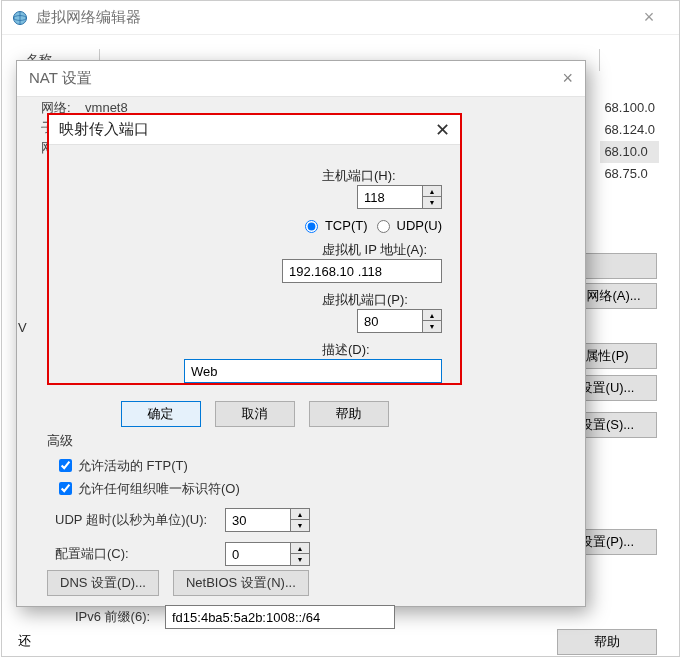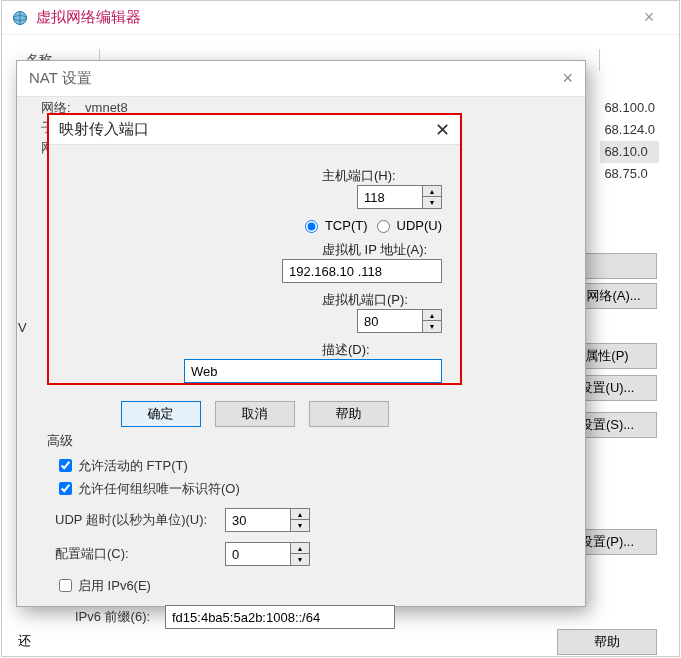--- a/index.html
+++ b/index.html
@@ -2,21 +2,21 @@
 <html><head>
   <meta charset="utf-8">
   <style>
     * { box-sizing: border-box; font-family: "Microsoft YaHei", "Segoe UI", Tahoma, sans-serif; }
     body { margin:0; padding:0; background:#fff; font-size:13px; color:#000; position:relative; width:681px; height:658px; overflow:hidden; }
 
     .editor-window { position:absolute; left:1px; top:0; width:679px; height:657px; border:1px solid #ccc; background:#fff; }
     .editor-titlebar { height:34px; display:flex; align-items:center; padding:0 10px; border-bottom:1px solid #eee; }
     .vmw-icon { width:16px; height:16px; margin-right:8px; position:relative; }
     .vmw-icon svg { width:16px; height:16px; }
-    .editor-title { color:#be185d; font-size:15px; }
+    .editor-title { color:#737373; font-size:15px; }
     .editor-close { margin-left:auto; width:40px; text-align:center; color:#999; font-size:18px; cursor:pointer; }
 
     .table-hdr { position:absolute; left:18px; top:48px; width:580px; display:flex; color:#444; font-size:13px; }
     .table-hdr .col { border-right:1px solid #ccc; padding:2px 6px;}
     .ip-list { position:absolute; right:20px; top:96px; color:#333; font-size:13px; line-height:20px; }
     .ip-list div { padding:1px 4px; }
     .ip-list .sel { background:#e6e6e6; }
 
     .nat-window { position:absolute; left:16px; top:60px; width:570px; height:547px; background:#f0f0f0; border:1px solid #aaa; box-shadow:4px 6px 18px rgba(0,0,0,.35); }
     .nat-titlebar { height:36px; background:#fff; border-bottom:1px solid #e4e4e4; display:flex; align-items:center; padding:0 12px; color:#666; font-size:15px; }
@@ -159,20 +159,24 @@
       <div class="chk">
         <input type="checkbox" style="">
         <span>启用 IPv6(E)</span>
       </div>
       <div class="adv-row" style="margin-left:28px;">
         <span style="width:90px">IPv6 前缀(6):</span>
         <input class="text-input" style="width: 230px;" value="fd15:4ba5:5a2b:1008::/64">
       </div>
     </div>
 
+    <div class="dns-row">
+      <div class="btn">DNS 设置(D)...</div>
+      <div class="btn">NetBIOS 设置(N)...</div>
+    </div>
   </div>
 </div>
 
 <div class="map-dialog">
   <div class="map-titlebar">
     <span>映射传入端口</span>
     <span class="map-close">✕</span>
   </div>
   <div class="map-body">
 

